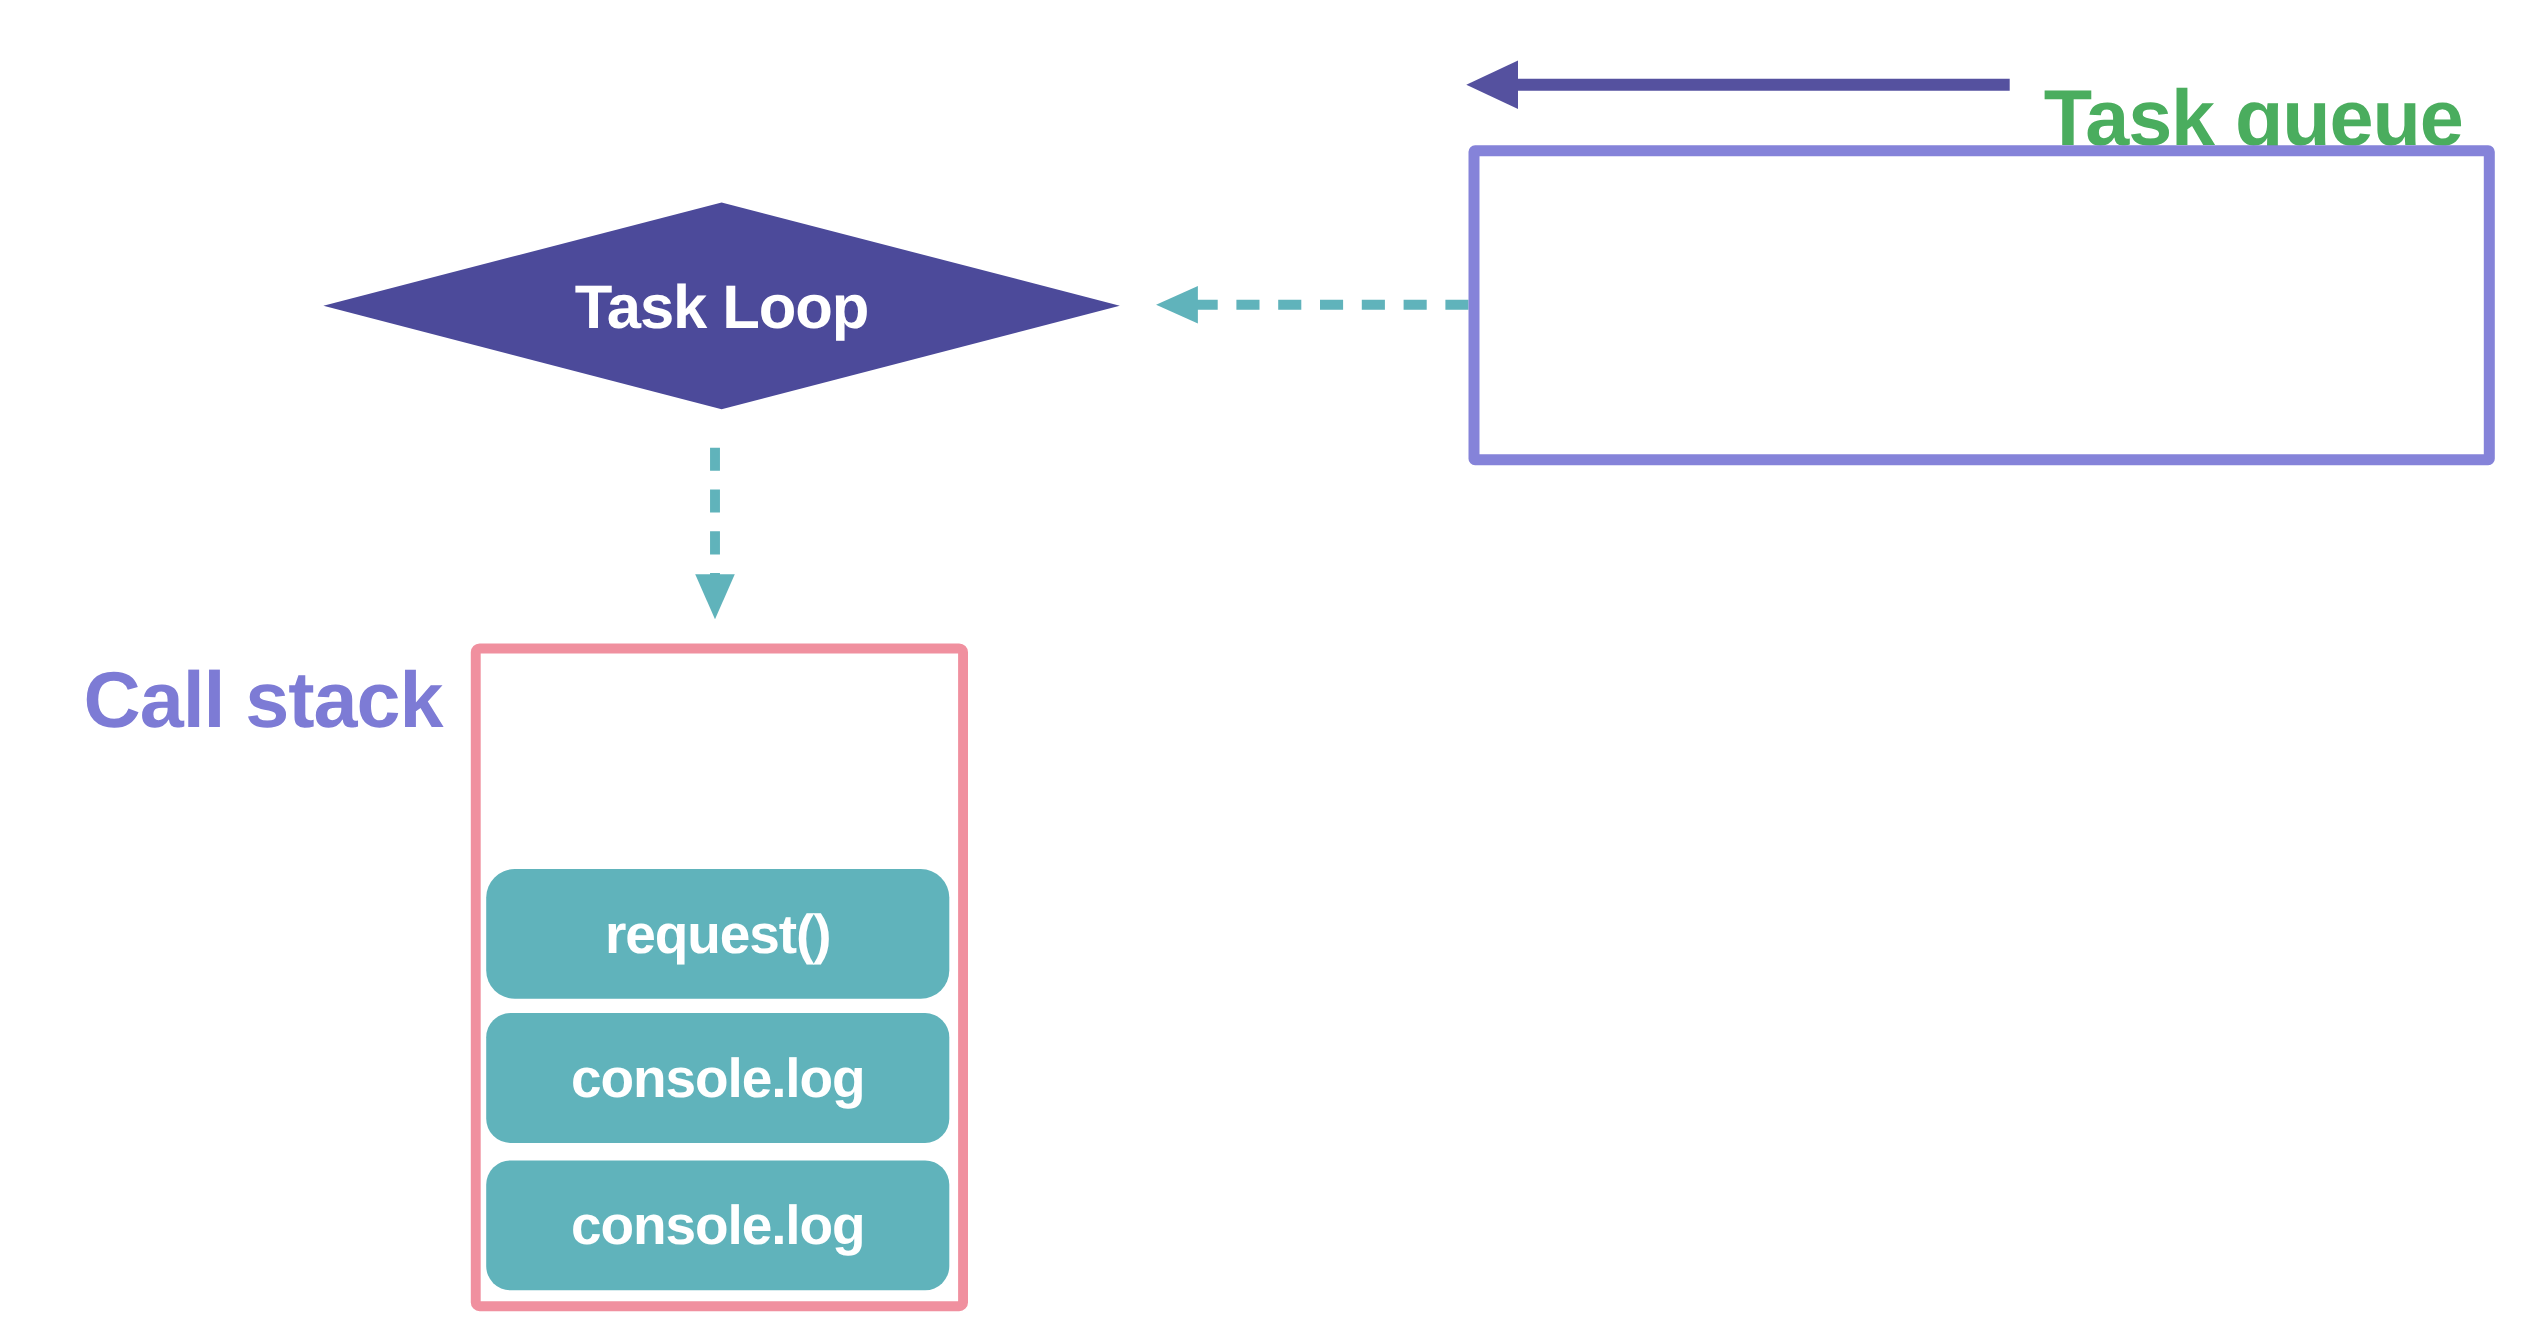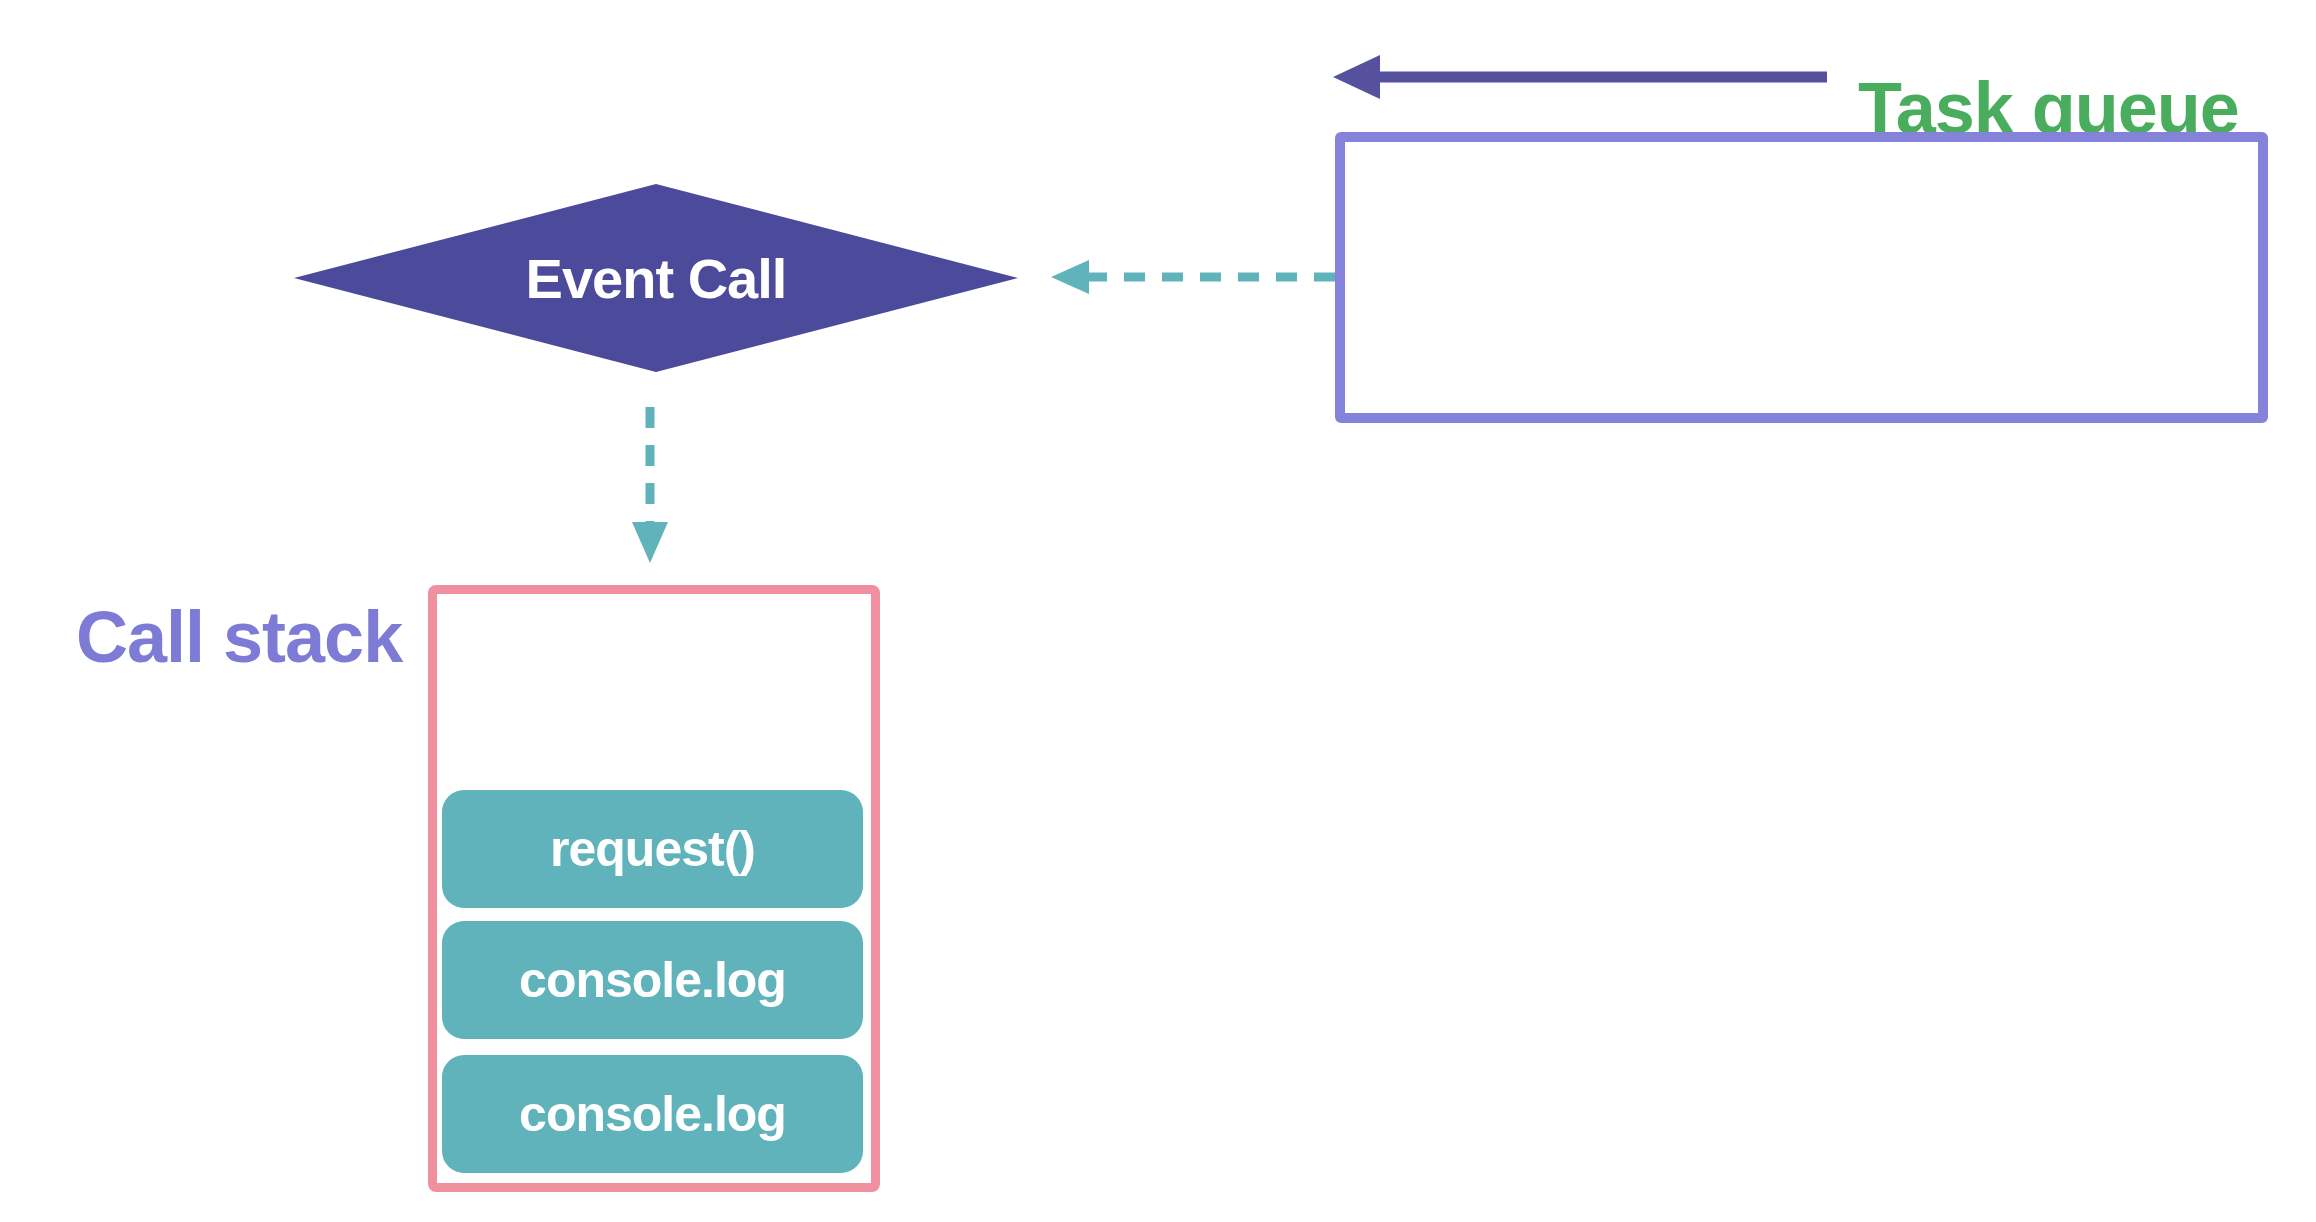--- a/index.html
+++ b/index.html
@@ -84,21 +84,21 @@
   .stack-frame {
     position: absolute;
     left: 442px;
     width: 421px;
     height: 118px;
     border-radius: 22px;
     display: flex;
     align-items: center;
     justify-content: center;
   }
-  .stack-frame-1 { top: 790px; }
+  .stack-frame-1 { top: 790px; border-radius: 26px; }
   .stack-frame-2 { top: 921px; }
   .stack-frame-3 { top: 1055px; }
   .stack-frame-label {
     font-size: 50px;
     font-weight: 700;
     letter-spacing: -1px;
   }
 </style>
 </head>
 <body>
@@ -117,21 +117,21 @@
 
     <line x1="650" y1="407" x2="650" y2="528" stroke-width="9" stroke-dasharray="21 17" stroke="#60b3bb"></line>
     <polygon points="650,563 632,522 668,522" fill="#60b3bb"></polygon>
   </svg>
 
   <div class="label task-queue-label" style="color: rgb(74, 173, 94);">Task queue</div>
 
   <div class="task-queue-box" style="border-color: rgb(133, 131, 217);"></div>
 
   <div class="event-loop-label-wrap">
-    <span class="event-loop-label" style="color: rgb(255, 255, 255);">Event Call</span>
+    <span class="event-loop-label" style="color: rgb(255, 255, 255);">Task Loop</span>
   </div>
 
   <div class="label call-stack-label" style="color: rgb(125, 123, 213);">Call stack</div>
 
   <div class="call-stack-box" style="border-color: rgb(240, 144, 159);"></div>
 
   <div class="stack-frame stack-frame-1" style="background-color: rgb(96, 179, 187);">
     <span class="stack-frame-label" style="color: rgb(255, 255, 255);">request()</span>
   </div>
 

